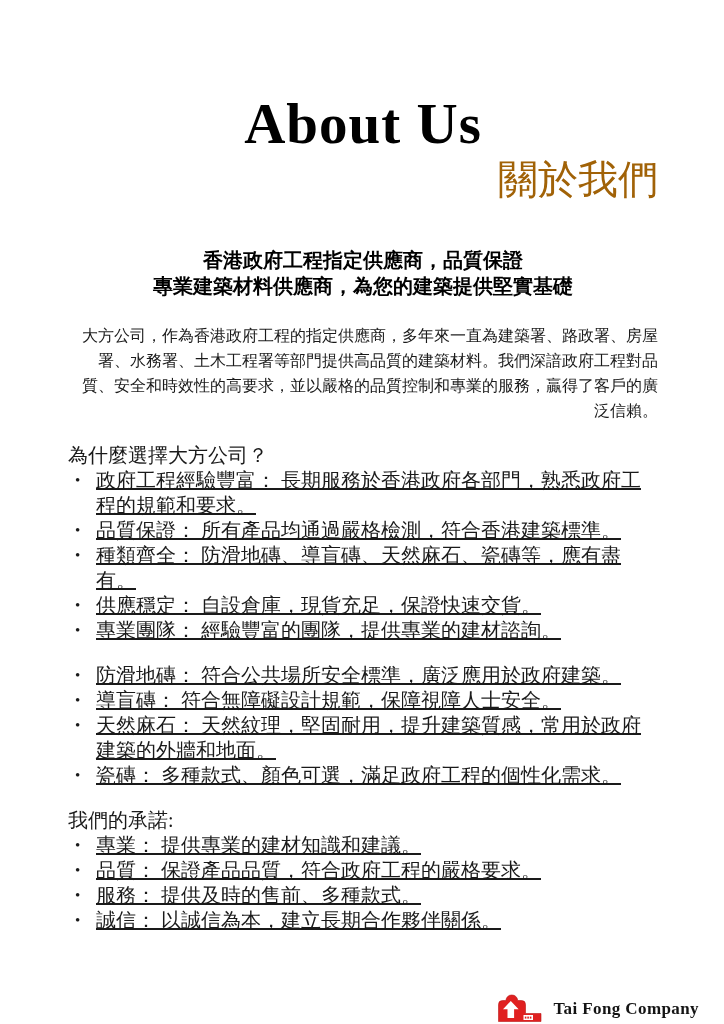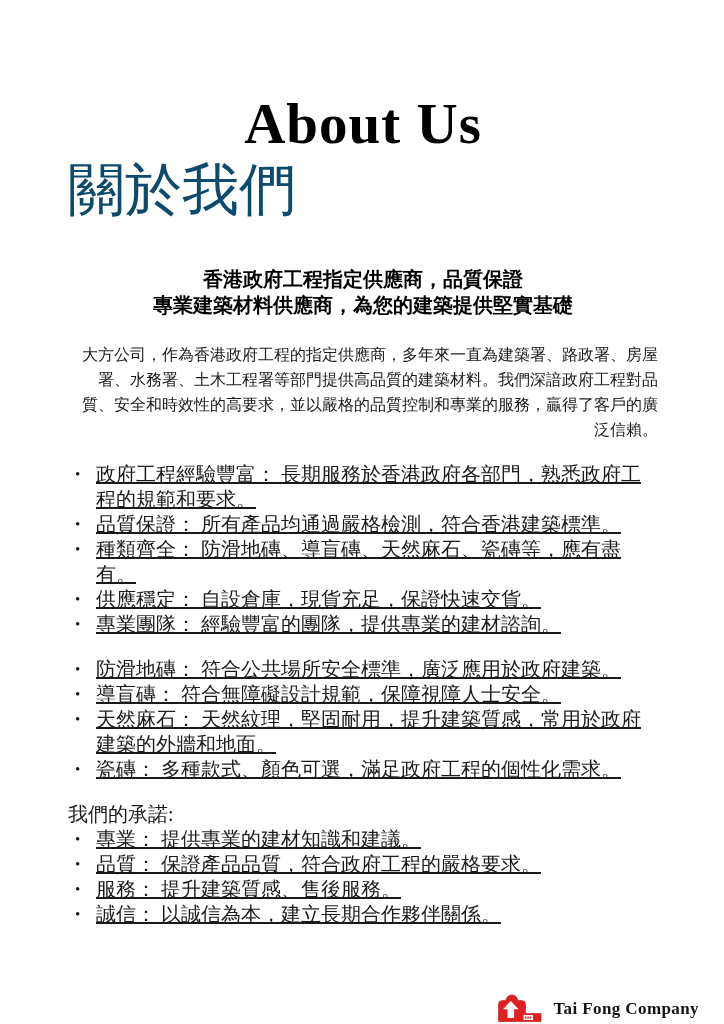--- a/index.html
+++ b/index.html
@@ -20,25 +20,25 @@
     margin: 74px 0 0;
     text-align: center;
     font-size: 57px;
     line-height: 1.2;
     font-weight: bold;
     letter-spacing: 1px;
     color: #000;
   }
   .title-zh {
     margin: 0;
-    text-align: left;
-    font-size: 57px;
+    text-align: right;
+    font-size: 40px;
     line-height: 1.12;
     font-weight: normal;
-    color: #0c4a6e;
+    color: #a16207;
   }
 
   .subtitle {
     margin-top: 44px;
     text-align: center;
     font-weight: bold;
     font-size: 20px;
     line-height: 26px;
     color: #000000;
   }
@@ -96,20 +96,21 @@
     <h1 class="title-zh">關於我們</h1>
 
     <div class="subtitle">
       <div>香港政府工程指定供應商，品質保證</div>
       <div>專業建築材料供應商，為您的建築提供堅實基礎</div>
     </div>
 
     <p class="intro">大方公司，作為香港政府工程的指定供應商，多年來一直為建築署、路政署、房屋署、水務署、土木工程署等部門提供高品質的建築材料。我們深諳政府工程對品質、安全和時效性的高要求，並以嚴格的品質控制和專業的服務，贏得了客戶的廣泛信賴。</p>
 
     <div class="section">
+      <h2 class="section-heading">為什麼選擇大方公司？</h2>
       <ul class="bullets">
         <li class="bullet">
           <span class="marker">•</span>
           <span class="text">政府工程經驗豐富： 長期服務於香港政府各部門，熟悉政府工程的規範和要求。</span>
         </li>
         <li class="bullet">
           <span class="marker">•</span>
           <span class="text">品質保證： 所有產品均通過嚴格檢測，符合香港建築標準。</span>
         </li>
         <li class="bullet">
@@ -154,21 +155,21 @@
         <li class="bullet">
           <span class="marker">•</span>
           <span class="text">專業： 提供專業的建材知識和建議。</span>
         </li>
         <li class="bullet">
           <span class="marker">•</span>
           <span class="text">品質： 保證產品品質，符合政府工程的嚴格要求。</span>
         </li>
         <li class="bullet">
           <span class="marker">•</span>
-          <span class="text">服務： 提升建築質感、售後服務。</span>
+          <span class="text">服務： 提供及時的售前、多種款式。</span>
         </li>
         <li class="bullet">
           <span class="marker">•</span>
           <span class="text">誠信： 以誠信為本，建立長期合作夥伴關係。</span>
         </li>
       </ul>
     </div>
 
   </div>
 

